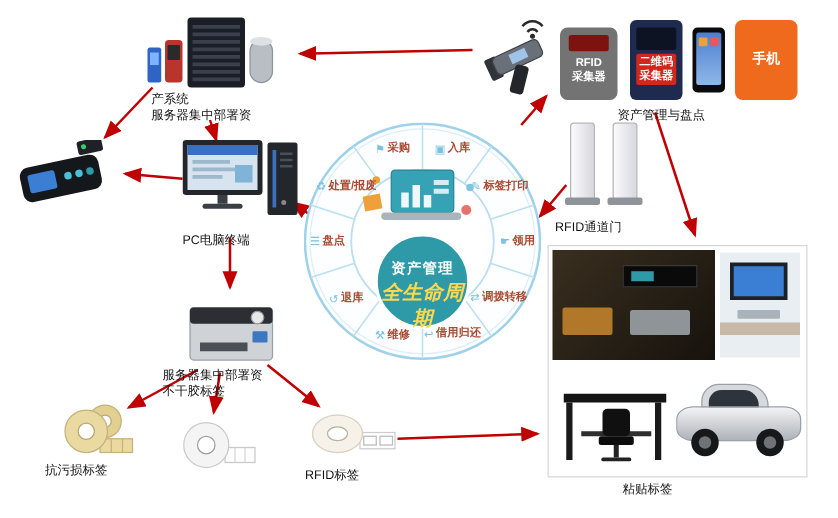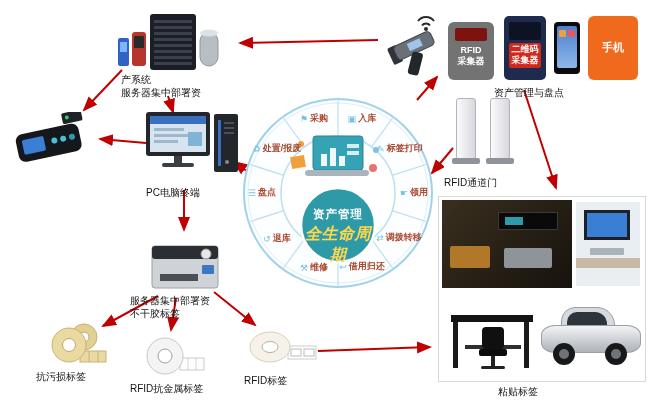--- a/index.html
+++ b/index.html
@@ -348,23 +348,20 @@
 
   <div class="node" style="left:144px;top:332px;">
     <svg width="62" height="48" viewBox="0 0 62 48">
       <rect x="36" y="26" width="24" height="12" fill="#fdfdfd" stroke="#c9c9c9"></rect>
       <line x1="44" y1="26" x2="44" y2="38" stroke="#d5d5d5"></line>
       <line x1="52" y1="26" x2="52" y2="38" stroke="#d5d5d5"></line>
       <circle cx="21" cy="24" r="18" fill="#f4f4f4" stroke="#c9c9c9"></circle>
       <circle cx="21" cy="24" r="7" fill="#ffffff" stroke="#9f9f9f"></circle>
     </svg>
   </div>
-  <div class="lbl" style="left:130px;top:382px;width:95px;">
-    <span>RFID抗金属标签</span>
-  </div>
 
   <div class="node" style="left:246px;top:326px;">
     <svg width="72" height="46" viewBox="0 0 72 46">
       <rect x="42" y="20" width="28" height="13" fill="#ffffff" stroke="#cccccc"></rect>
       <rect x="45" y="23" width="10" height="7" fill="none" stroke="#bbbbbb"></rect>
       <rect x="58" y="23" width="10" height="7" fill="none" stroke="#bbbbbb"></rect>
       <ellipse cx="24" cy="21" rx="20" ry="15" fill="#f6f2e9" stroke="#d9cfbd"></ellipse>
       <ellipse cx="24" cy="21" rx="8" ry="5.5" fill="#ffffff" stroke="#b9b0a0"></ellipse>
     </svg>
   </div>

